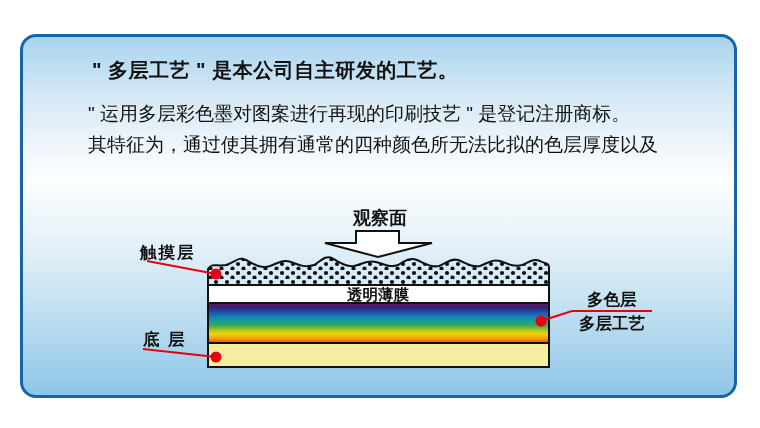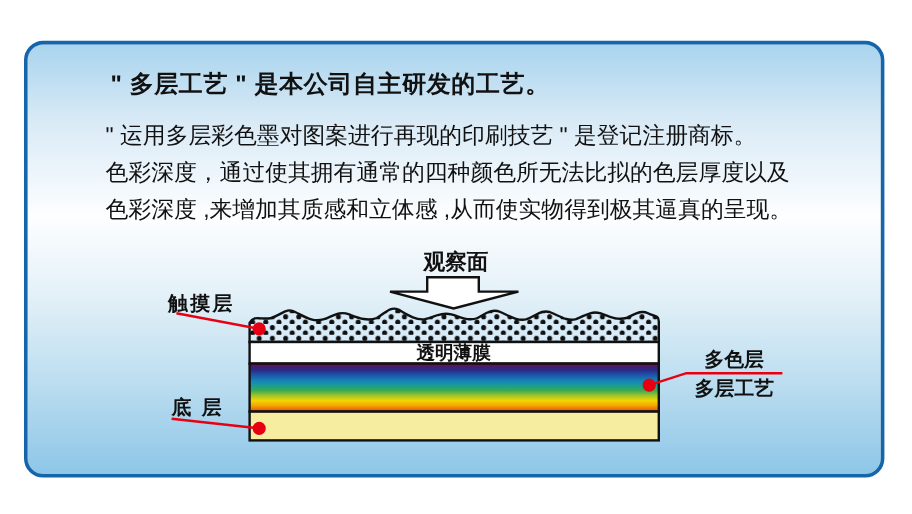--- a/index.html
+++ b/index.html
@@ -35,22 +35,21 @@
 </style>
 </head>
 <body>
 
 <div class="card">
 
   <div class="title">" 多层工艺 " 是本公司自主研发的工艺。</div>
 
   <div class="body-text">
     <div>" 运用多层彩色墨对图案进行再现的印刷技艺 " 是登记注册商标。</div>
-    <div>色彩深度，通过使其拥有通常的四种颜色所无法比拟的色层厚度以及</div>
-    <div>色彩深度 ,来增加其质感和立体感 ,从而使实物得到极其逼真的呈现。</div>
+    <div>其特征为，通过使其拥有通常的四种颜色所无法比拟的色层厚度以及</div>
   </div>
 
   <svg class="diagram-svg" width="560" height="180" viewBox="0 0 560 180">
     <defs>
       <pattern id="dots" width="11" height="9" patternUnits="userSpaceOnUse">
         <rect width="11" height="9" fill="#d7ecf8"></rect>
         <circle cx="3" cy="3" r="2.1" fill="#101010"></circle>
         <circle cx="8.5" cy="7.5" r="2.1" fill="#101010"></circle>
       </pattern>
       <linearGradient id="rainbow" x1="0" y1="0" x2="0" y2="1">

